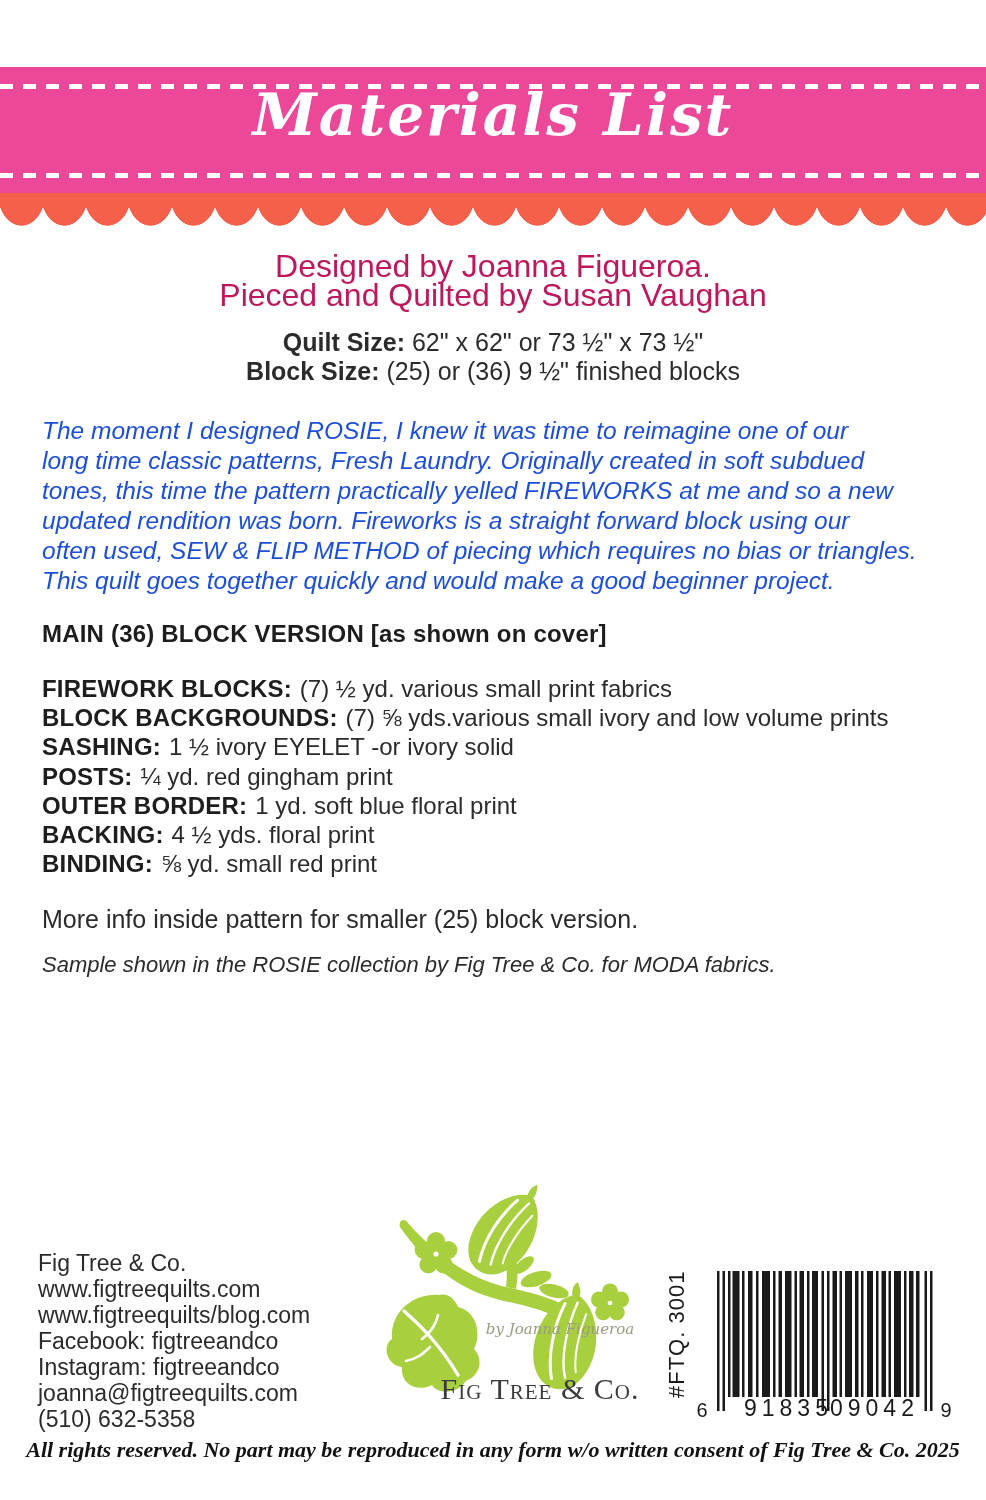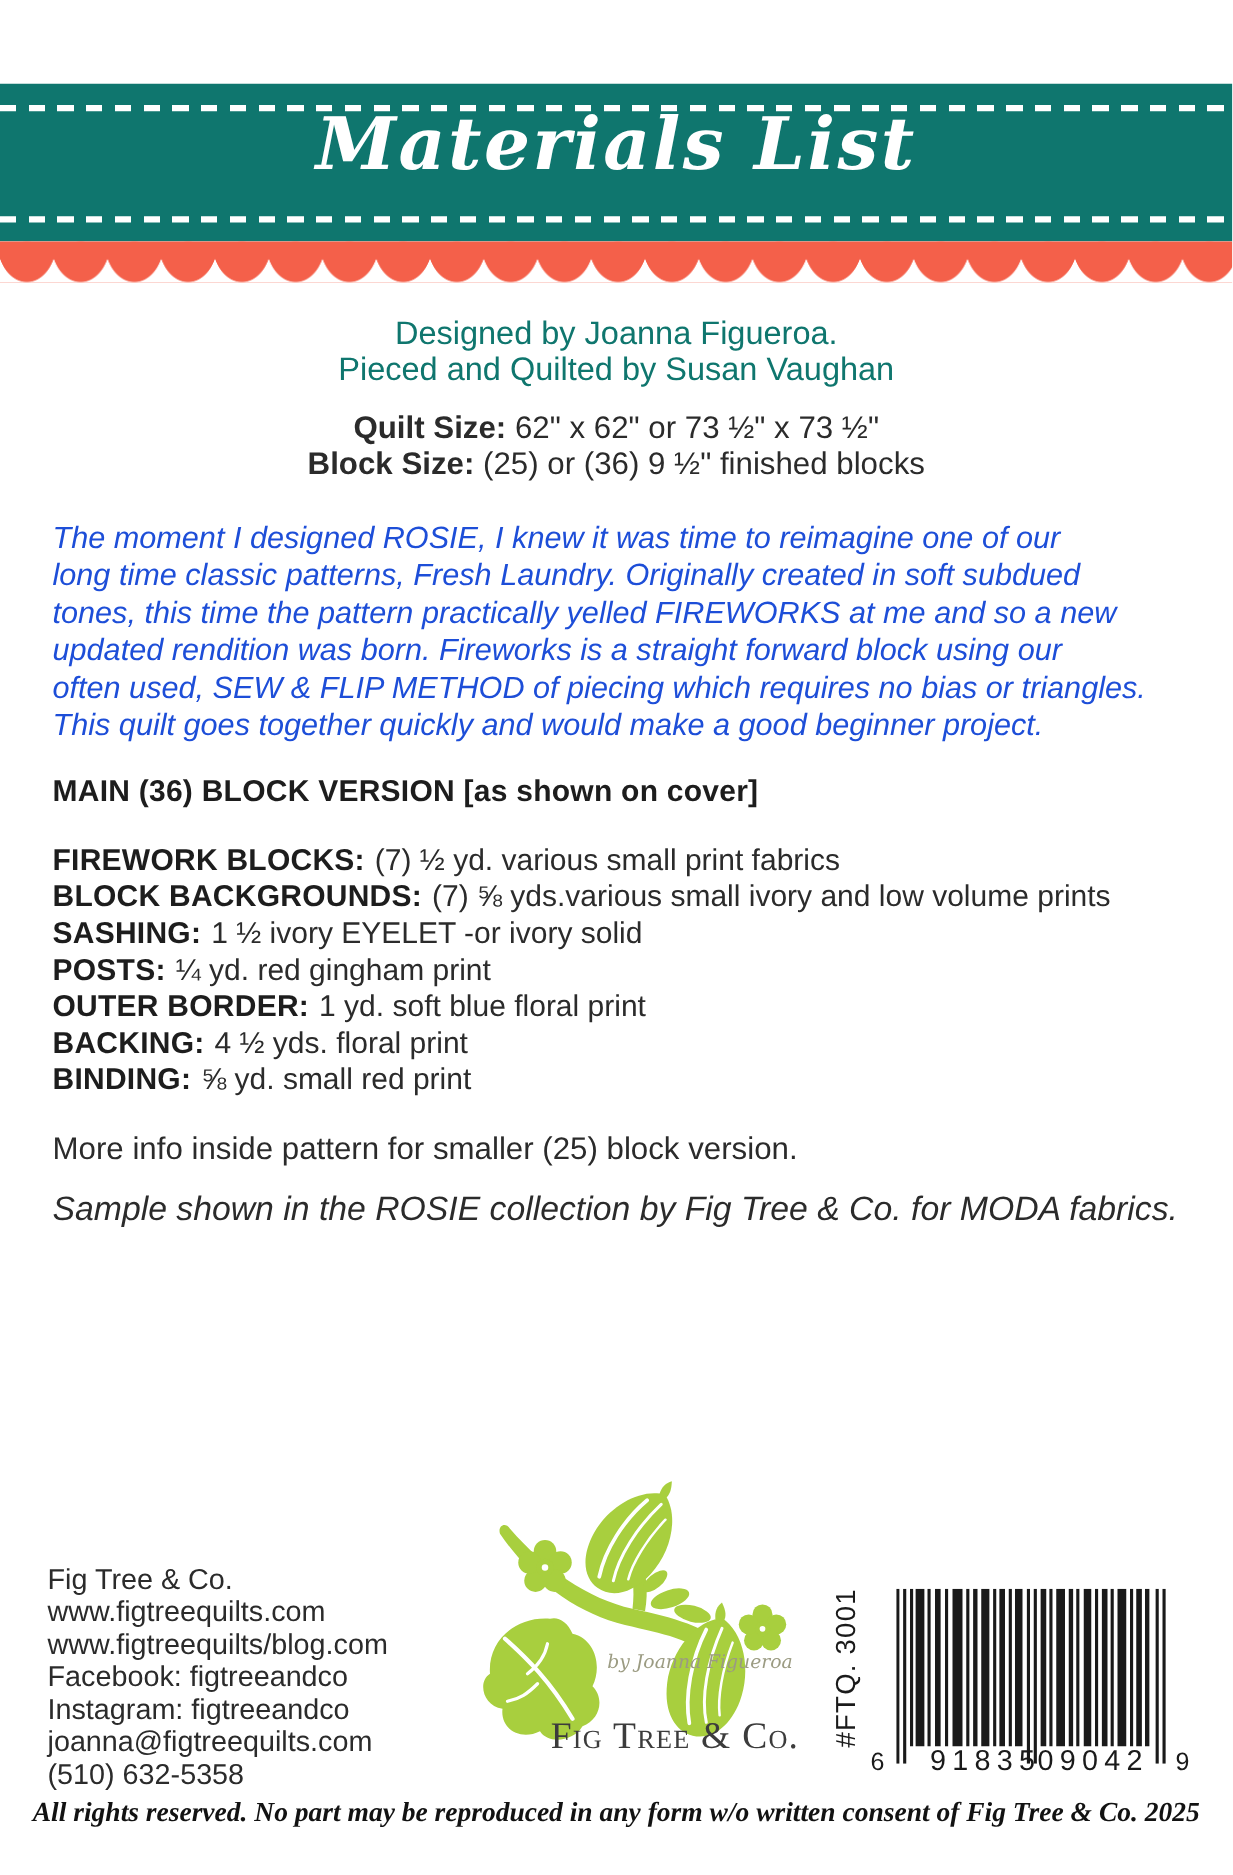--- a/index.html
+++ b/index.html
@@ -13,21 +13,21 @@
     font-family: "Liberation Sans", sans-serif;
     color: #231f20;
     overflow: hidden;
   }
 
   
   .banner {
     position: absolute;
     left: 0; top: 67px;
     width: 986px; height: 126px;
-    background: #0f766e;
+    background: #ec4899;
   }
   .dash-line {
     position: absolute;
     left: 0; width: 100%; height: 5px;
     background-image: repeating-linear-gradient(90deg,
       #ffffff 0px, #ffffff 13px, rgba(255,255,255,0) 13px, rgba(255,255,255,0) 23px);
   }
   .dash-top { top: 17px; }
   .dash-bottom { top: 106px; }
   .banner-title {
@@ -49,23 +49,23 @@
     background-image: radial-gradient(ellipse 24px 33px at 50% 0px, #f4604a 98%, rgba(244,96,74,0) 100%);
     background-size: 43px 33px;
     background-repeat: repeat-x;
   }
 
   
   .credits {
     position: absolute;
     left: 0; top: 252px; width: 100%;
     text-align: center;
-    font-size: 26px;
+    font-size: 32px;
     line-height: 29px;
-    color: #0f766e;
+    color: #be185d;
   }
   .sizes {
     position: absolute;
     left: 0; top: 328px; width: 100%;
     text-align: center;
     font-size: 25px;
     line-height: 29px;
     color: #2b2b2b;
   }
   .sizes .lbl { font-weight: 700; }
@@ -103,21 +103,21 @@
 
   .note-more {
     position: absolute;
     left: 42px; top: 905px;
     font-size: 25px;
     color: #2b2b2b;
   }
   .note-sample {
     position: absolute;
     left: 42px; top: 952px;
-    font-size: 27px;
+    font-size: 22px;
     font-style: italic;
     color: #2b2b2b;
   }
 
   
   .contact {
     position: absolute;
     left: 38px; top: 1250px;
     font-size: 23px;
     line-height: 26px;

